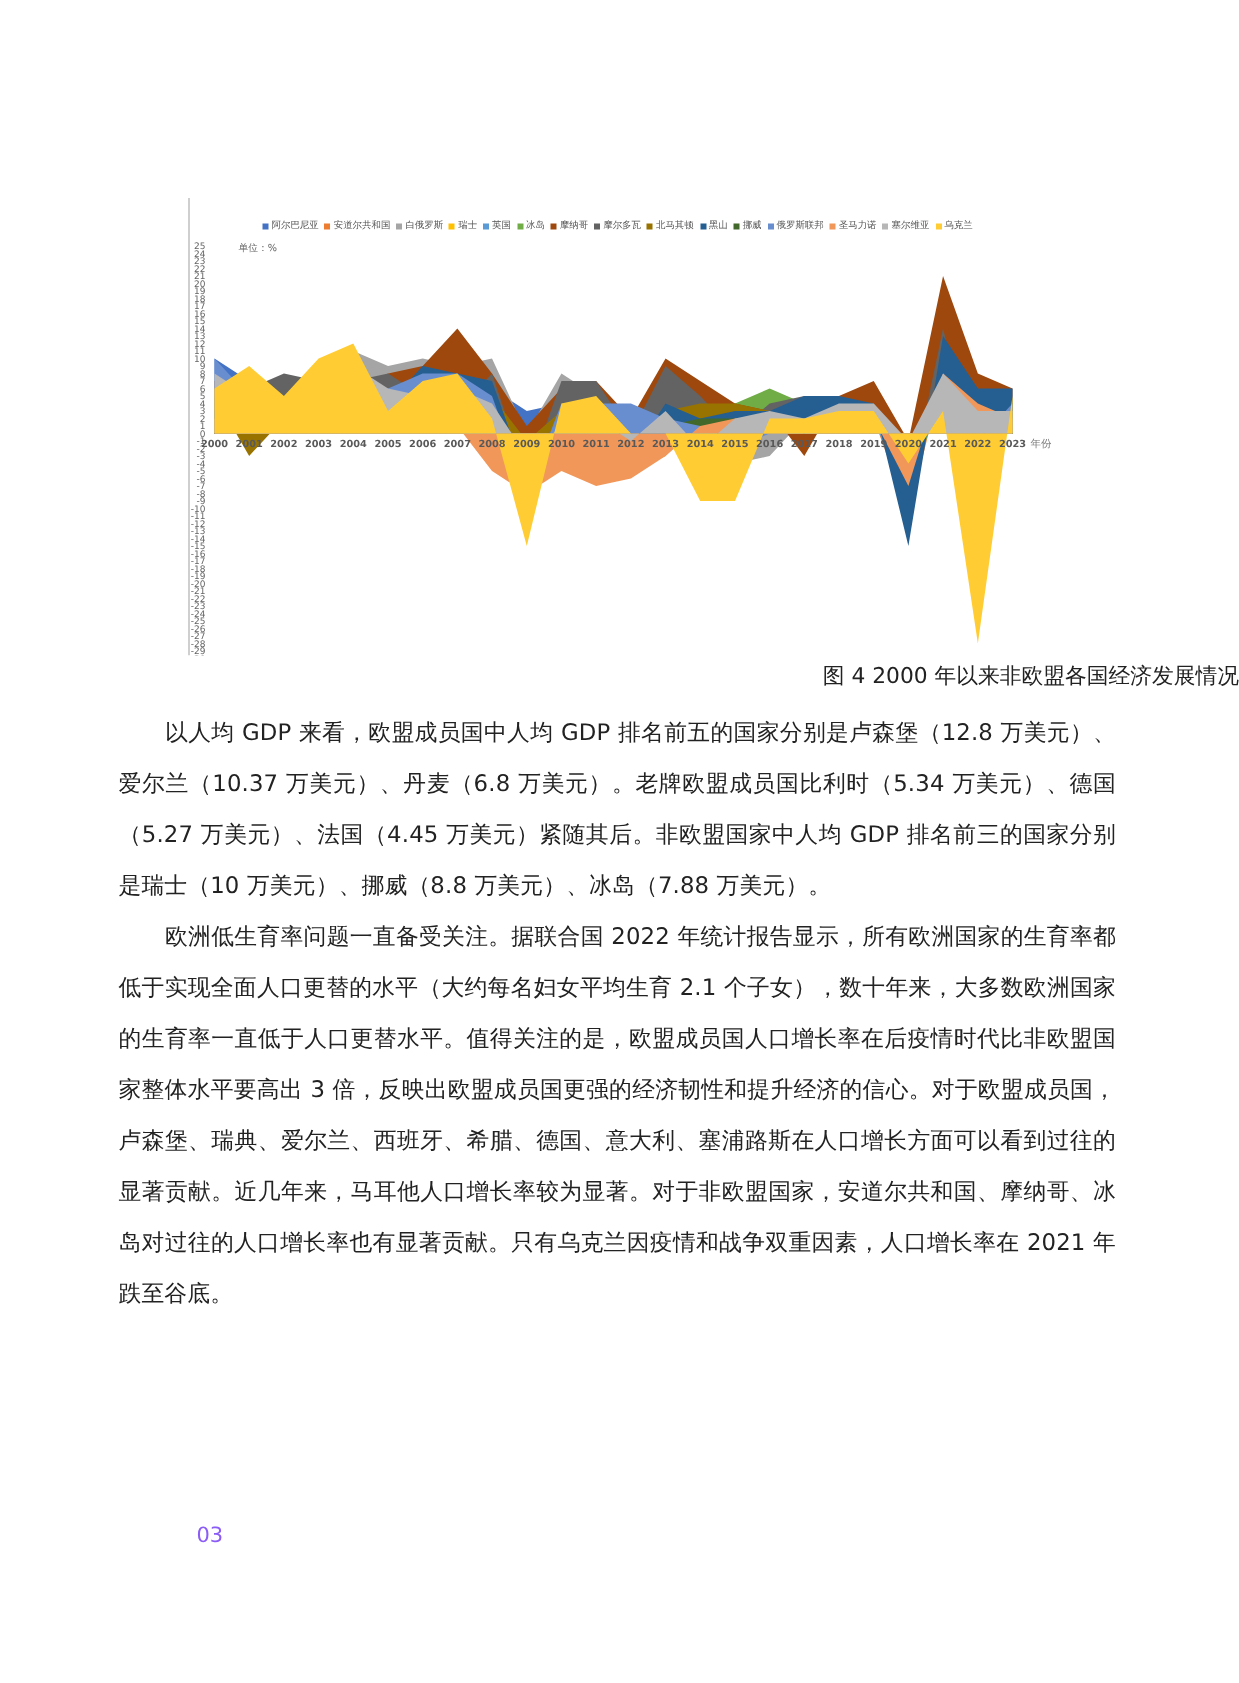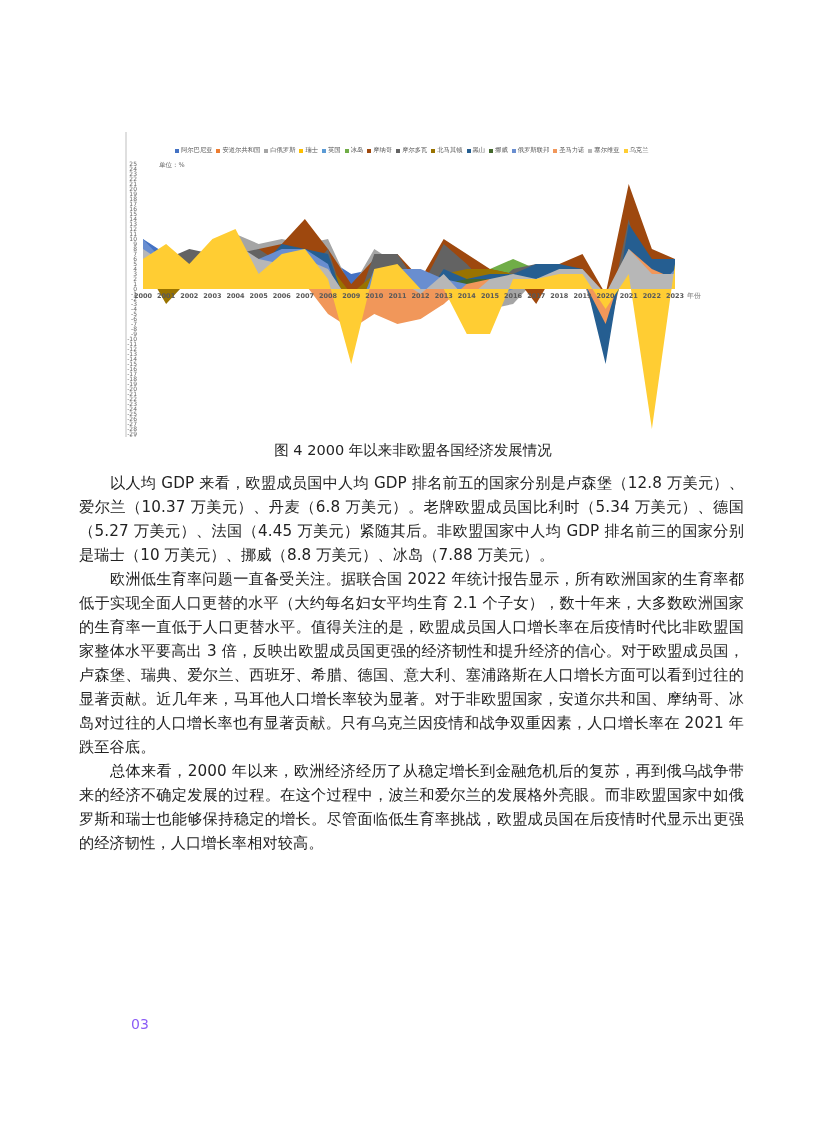--- a/index.html
+++ b/index.html
@@ -5,24 +5,24 @@
   html, body { margin: 0; padding: 0; background: #ffffff; }
   body { width: 826px; height: 1122px; position: relative; overflow: hidden;
          font-family: "DejaVu Sans", "Liberation Sans", sans-serif; color: #222; }
   .chart-wrap { position: absolute; left: 120px; top: 132px; width: 590px; height: 305px; }
   .chart-wrap svg { position: absolute; left: 0; top: 0; }
   .legend { position: absolute; left: 55px; top: 14px; width: 530px; display: flex; flex-wrap: nowrap;
             font-size: 6.3px; color: #555; white-space: nowrap; }
   .legend-item { display: inline-flex; align-items: center; margin-right: 4px; }
   .legend-swatch { width: 4px; height: 4px; display: inline-block; margin-right: 2px; }
   .unit-label { position: absolute; left: 12px; top: 29px; font-size: 6.5px; color: #666; margin-left: 27px; }
-  .caption { position: absolute; left: 0; width: 826px; top: 441px; text-align: center;
+  .caption { position: absolute; left: 0; width: 826px; top: 441px; text-align: right;
              font-size: 14.5px; color: #222; }
   .body-text { position: absolute; left: 79px; width: 665px; top: 471px; }
-  .para { margin: 0; font-size: 15.2px; line-height: 24px; text-indent: 31px; text-align: justify;
+  .para { margin: 0; font-size: 15.2px; line-height: 34px; text-indent: 31px; text-align: justify;
           letter-spacing: 0.1px; }
   .page-number { position: absolute; left: 131px; top: 1016px; font-size: 14px; color: #8b5cf6; }
 </style>
 </head>
 <body>
 
 <div class="chart-wrap">
   <svg id="chart-svg" width="590" height="305" viewBox="0 0 590 305" xmlns="http://www.w3.org/2000/svg">
       <line x1="6" x2="6" y1="0" y2="305" stroke="#bfbfbf" stroke-width="1"></line>
       <path d="M23,157 L23.0,107.0 L46.1,122.0 L69.3,132.0 L92.4,127.0 L115.5,127.0 L138.7,127.0 L161.8,122.0 L184.9,127.0 L208.0,127.0 L231.2,142.0 L254.3,137.0 L277.4,142.0 L300.6,152.0 L323.7,152.0 L346.8,147.0 L370.0,147.0 L393.1,142.0 L416.2,137.0 L439.3,137.0 L462.5,147.0 L485.6,172.0 L508.7,112.0 L531.9,132.0 L555.0,137.0 L555,157 Z" fill="#4472C4"></path>
@@ -185,16 +185,15 @@
       </span>
     </div>
   <div class="unit-label">单位：%</div>
 </div>
 
 <div class="caption">图 4  2000 年以来非欧盟各国经济发展情况</div>
 
 <div class="body-text">
   <p class="para">以人均 GDP 来看，欧盟成员国中人均 GDP 排名前五的国家分别是卢森堡（12.8 万美元）、爱尔兰（10.37 万美元）、丹麦（6.8 万美元）。老牌欧盟成员国比利时（5.34 万美元）、德国（5.27 万美元）、法国（4.45 万美元）紧随其后。非欧盟国家中人均 GDP 排名前三的国家分别是瑞士（10 万美元）、挪威（8.8 万美元）、冰岛（7.88 万美元）。</p>
   <p class="para">欧洲低生育率问题一直备受关注。据联合国 2022 年统计报告显示，所有欧洲国家的生育率都低于实现全面人口更替的水平（大约每名妇女平均生育 2.1 个子女），数十年来，大多数欧洲国家的生育率一直低于人口更替水平。值得关注的是，欧盟成员国人口增长率在后疫情时代比非欧盟国家整体水平要高出 3 倍，反映出欧盟成员国更强的经济韧性和提升经济的信心。对于欧盟成员国，卢森堡、瑞典、爱尔兰、西班牙、希腊、德国、意大利、塞浦路斯在人口增长方面可以看到过往的显著贡献。近几年来，马耳他人口增长率较为显著。对于非欧盟国家，安道尔共和国、摩纳哥、冰岛对过往的人口增长率也有显著贡献。只有乌克兰因疫情和战争双重因素，人口增长率在 2021 年跌至谷底。</p>
-  <p class="para">总体来看，2000 年以来，欧洲经济经历了从稳定增长到金融危机后的复苏，再到俄乌战争带来的经济不确定发展的过程。在这个过程中，波兰和爱尔兰的发展格外亮眼。而非欧盟国家中如俄罗斯和瑞士也能够保持稳定的增长。尽管面临低生育率挑战，欧盟成员国在后疫情时代显示出更强的经济韧性，人口增长率相对较高。</p>
 </div>
 
 <div class="page-number">03</div>
 
 </body></html>

